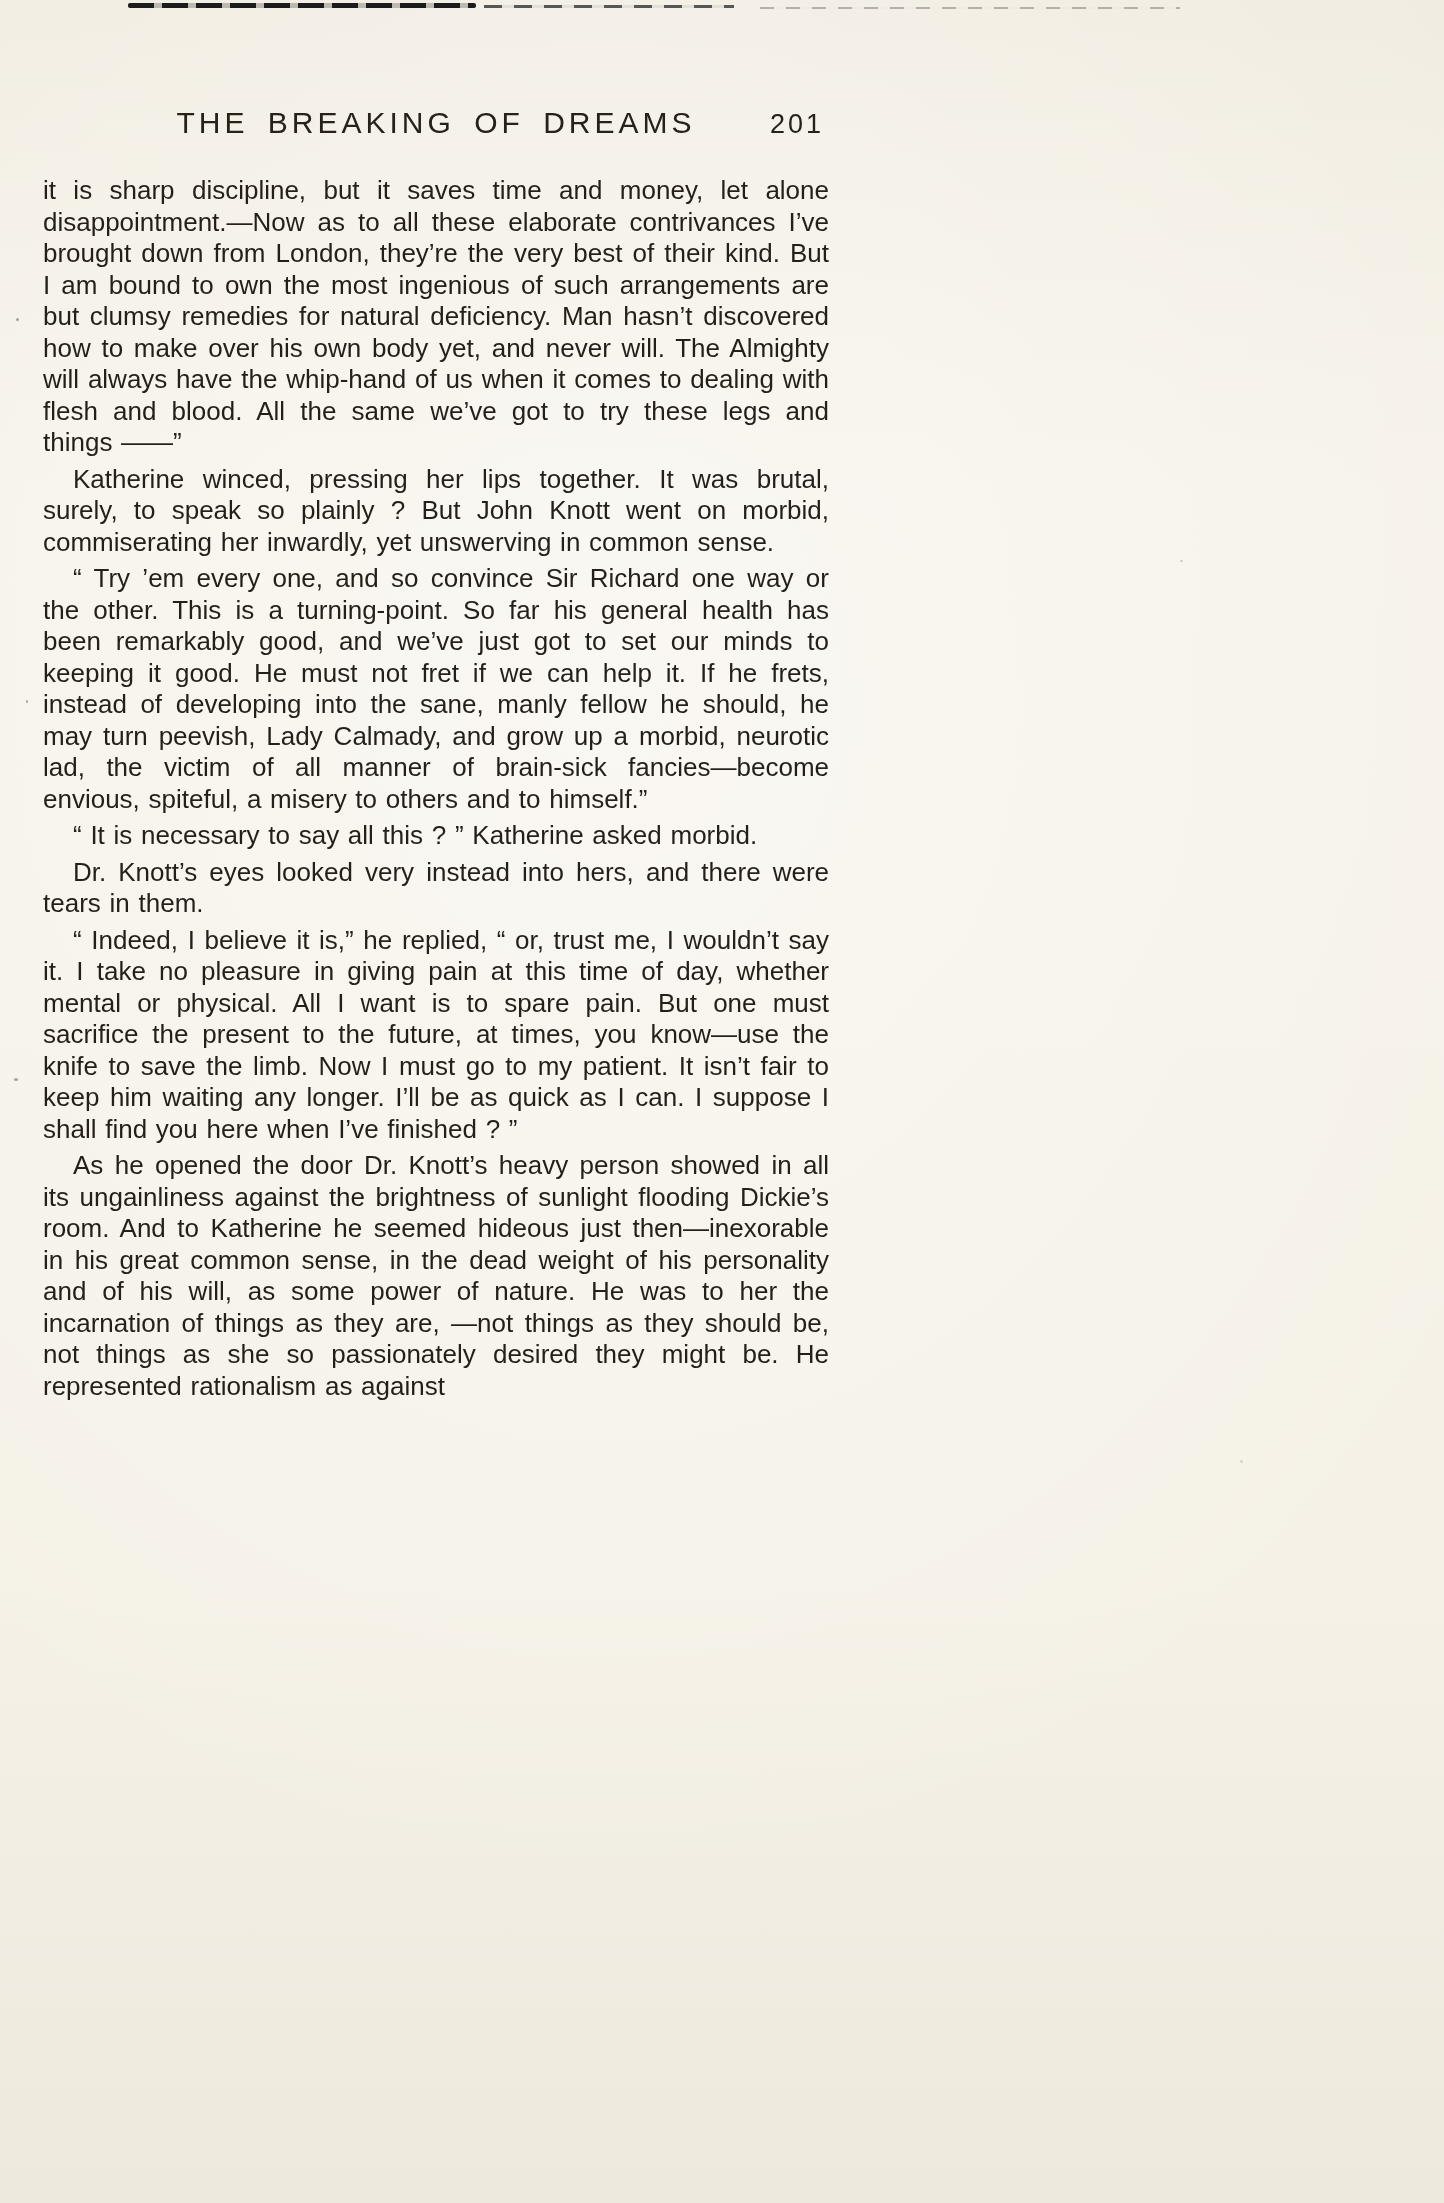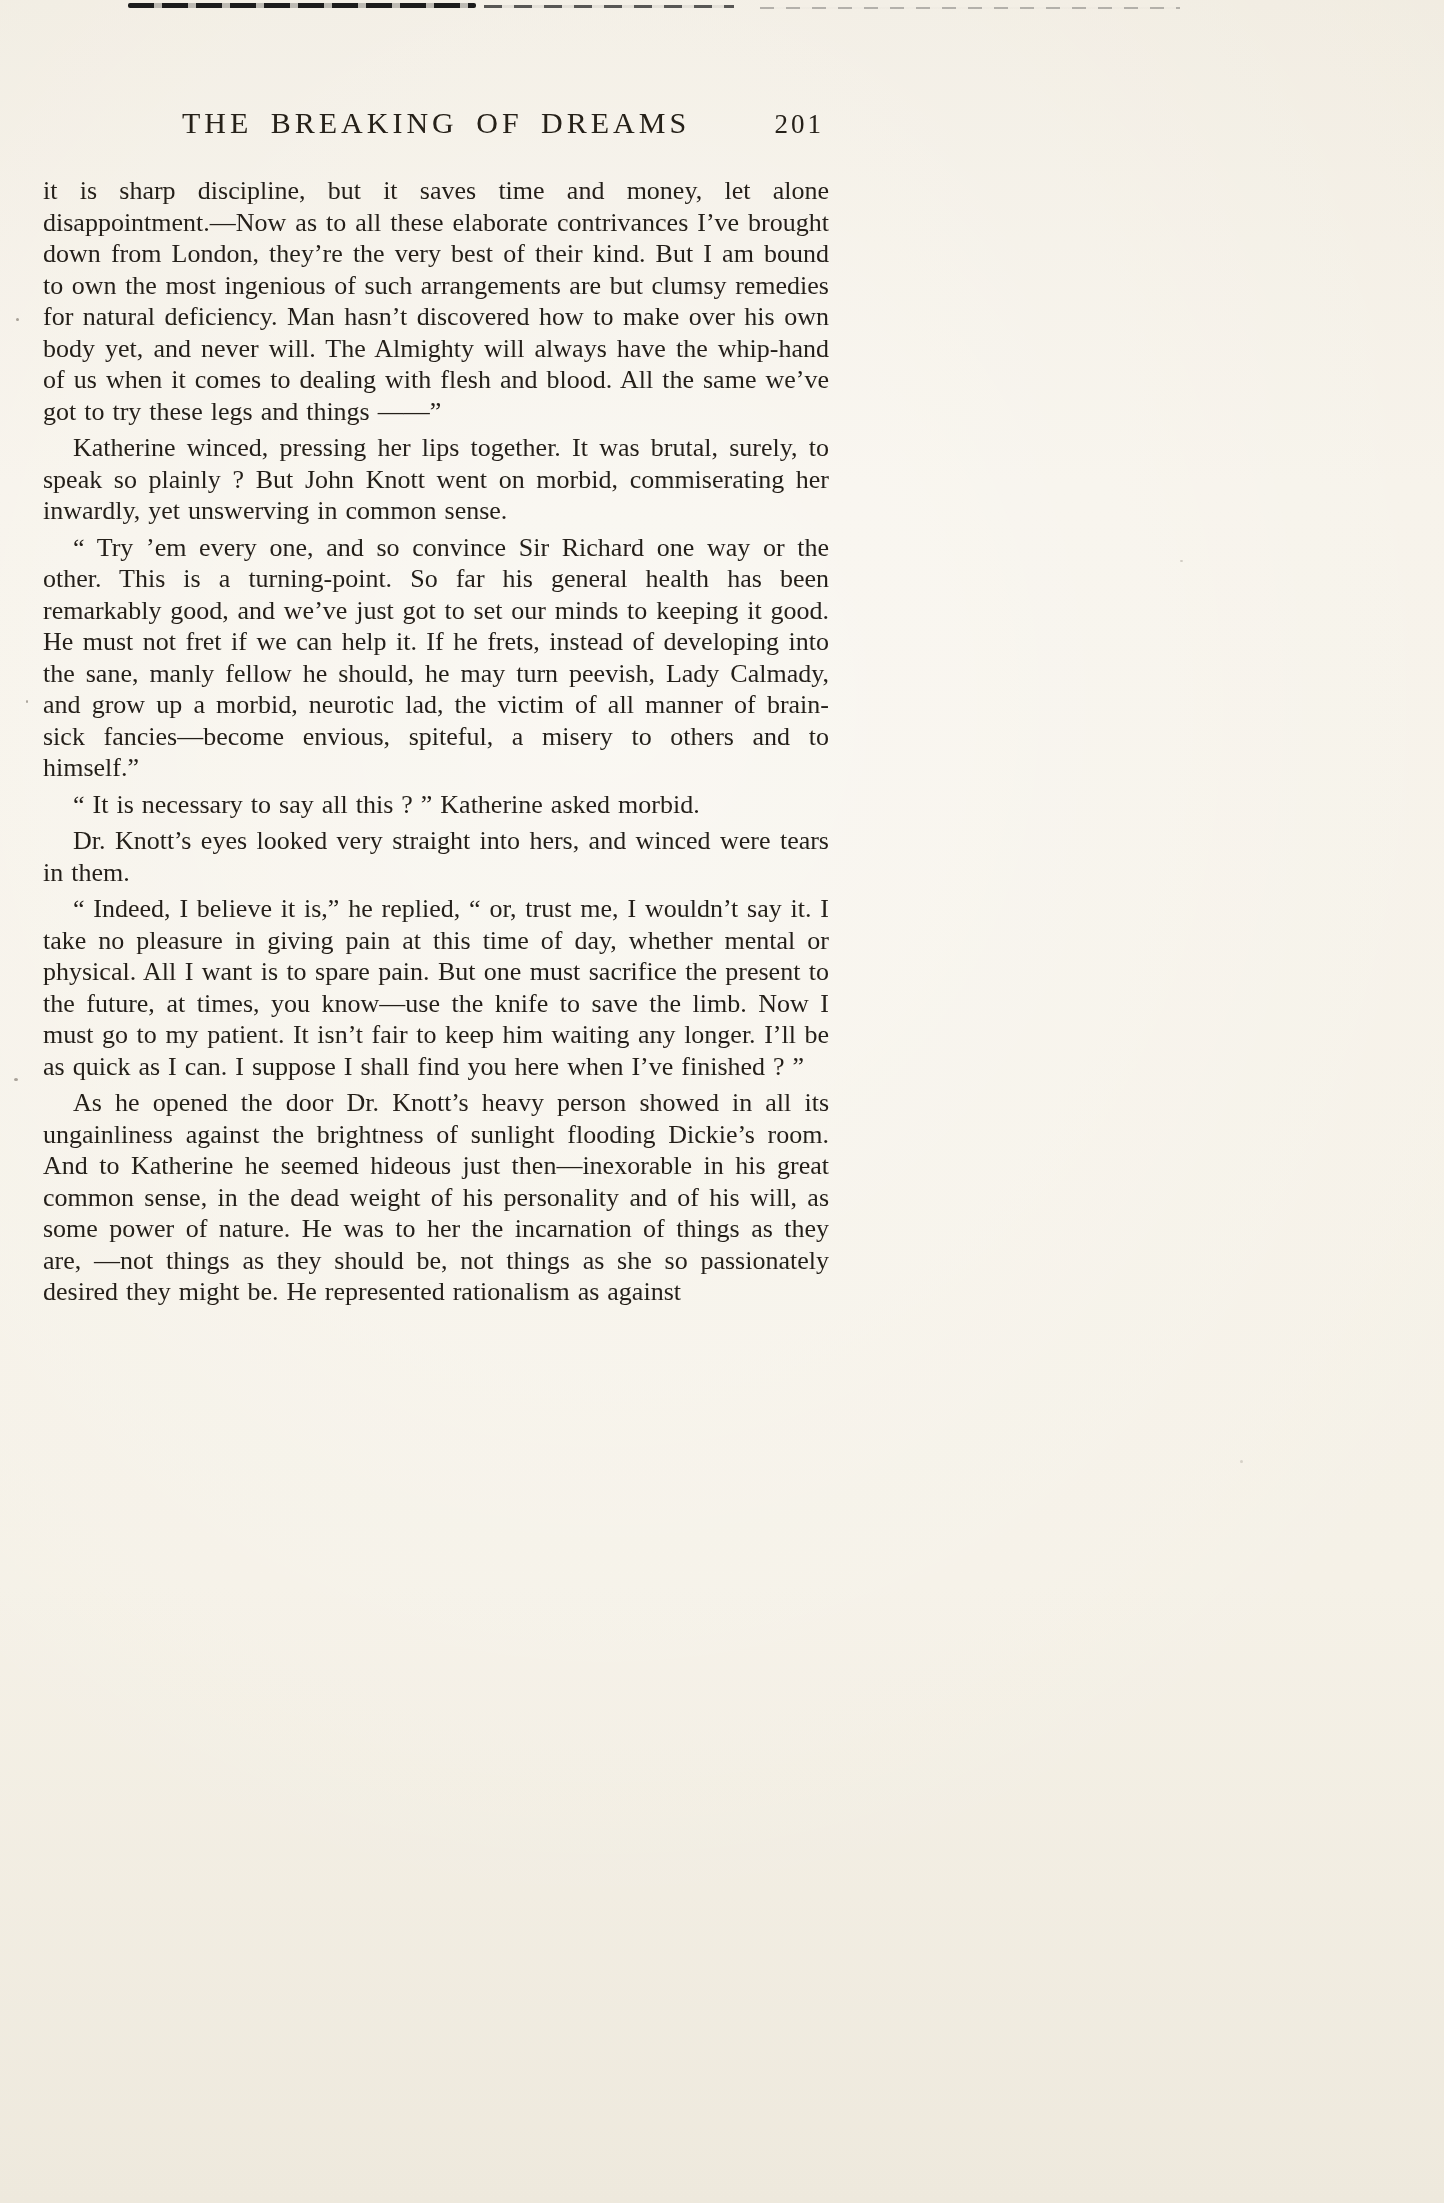--- a/index.html
+++ b/index.html
@@ -9,21 +9,21 @@
   .page {
     position: relative;
     width: 1444px;
     height: 2203px;
     margin: 0 auto;
     background-color: var(--paper, #f4f0e6);
     background-image:
       radial-gradient(ellipse 120% 90% at 42% 32%, rgba(255,255,255,0.45), rgba(255,255,255,0) 62%),
       linear-gradient(180deg, #f1ece1 0%, #f6f2e9 22%, #f5f1e7 72%, #eee9dd 100%);
     overflow: hidden;
-    font-family: Liberation Serif, serif;
+    font-family: Liberation Sans, sans-serif;
     color: var(--ink, #241f19);
     padding-left: 36px;
   }
 
   
   .artifact-line-1 {
     position: absolute; top: 3px; left: 128px; width: 348px; height: 5px;
     background: repeating-linear-gradient(90deg,
       #1c1c1c 0 26px, rgba(28,28,28,0.25) 26px 34px);
     border-radius: 2px;
@@ -102,19 +102,19 @@
     <span class="running-title">THE BREAKING OF DREAMS</span>
     <span class="page-number">201</span>
   </header>
 
   <main class="text-block">
     <div>
         <p class="first">it is sharp discipline, but it saves time and money, let alone disappointment.—Now as to all these elaborate contrivances I’ve brought down from London, they’re the very best of their kind.  But I am bound to own the most ingenious of such arrangements are but clumsy remedies for natural deficiency.  Man hasn’t discovered how to make over his own body yet, and never will.  The Almighty will always have the whip-hand of us when it comes to dealing with flesh and blood.  All the same we’ve got to try these legs and things ——”</p>
         <p>Katherine winced, pressing her lips together.  It was brutal, surely, to speak so plainly ?  But John Knott went on morbid, commiserating her inwardly, yet unswerving in common sense.</p>
         <p>“ Try ’em every one, and so convince Sir Richard one way or the other.  This is a turning-point.  So far his general health has been remarkably good, and we’ve just got to set our minds to keeping it good.  He must not fret if we can help it. If he frets, instead of developing into the sane, manly fellow he should, he may turn peevish, Lady Calmady, and grow up a morbid, neurotic lad, the victim of all manner of brain-sick fancies—become envious, spiteful, a misery to others and to himself.”</p>
         <p>“ It is necessary to say all this ? ”  Katherine asked morbid.</p>
-        <p>Dr. Knott’s eyes looked very straight into hers, and winced were tears in them.</p>
+        <p>Dr. Knott’s eyes looked very instead into hers, and there were tears in them.</p>
         <p>“ Indeed, I believe it is,” he replied, “ or, trust me, I wouldn’t say it.  I take no pleasure in giving pain at this time of day, whether mental or physical.  All I want is to spare pain. But one must sacrifice the present to the future, at times, you know—use the knife to save the limb.  Now I must go to my patient.  It isn’t fair to keep him waiting any longer.  I’ll be as quick as I can.  I suppose I shall find you here when I’ve finished ? ”</p>
         <p>As he opened the door Dr. Knott’s heavy person showed in all its ungainliness against the brightness of sunlight flooding Dickie’s room.  And to Katherine he seemed hideous just then—inexorable in his great common sense, in the dead weight of his personality and of his will, as some power of nature.  He was to her the incarnation of things as they are, —not things as they should be, not things as she so passionately desired they might be.  He represented rationalism as against</p>
       </div>
   </main>
 
 </div>
 
 </body></html>

